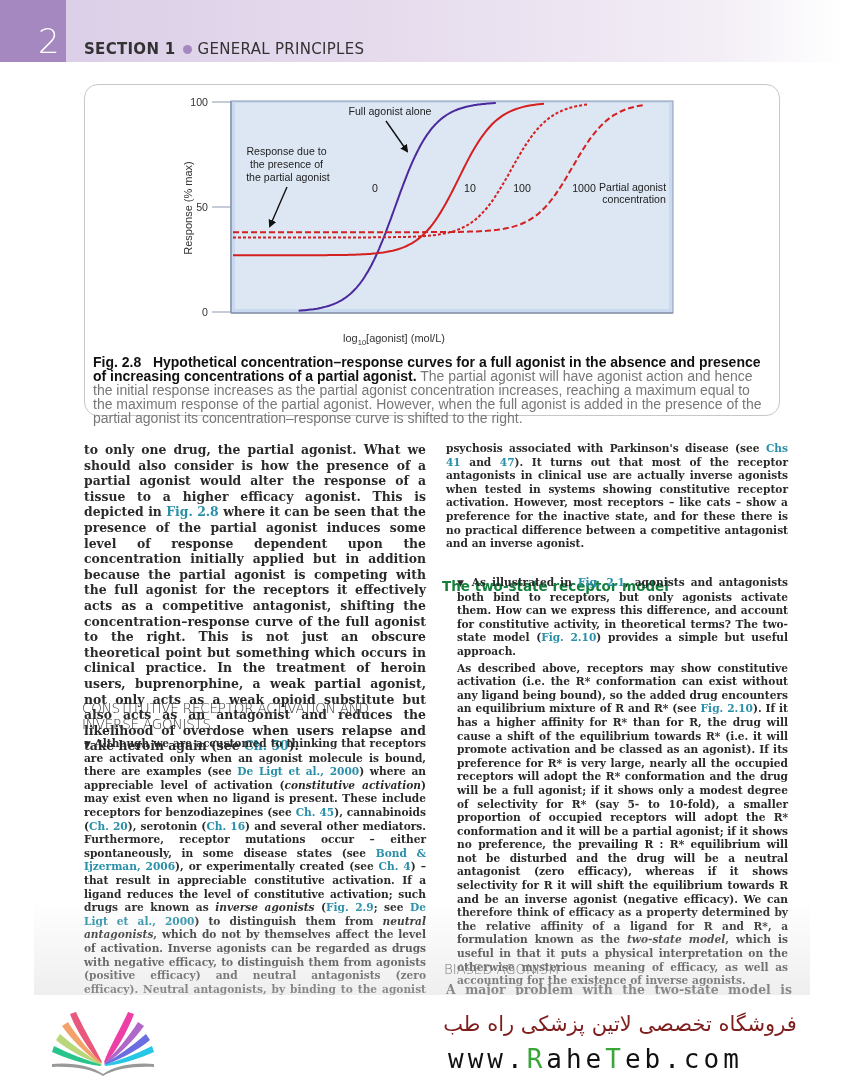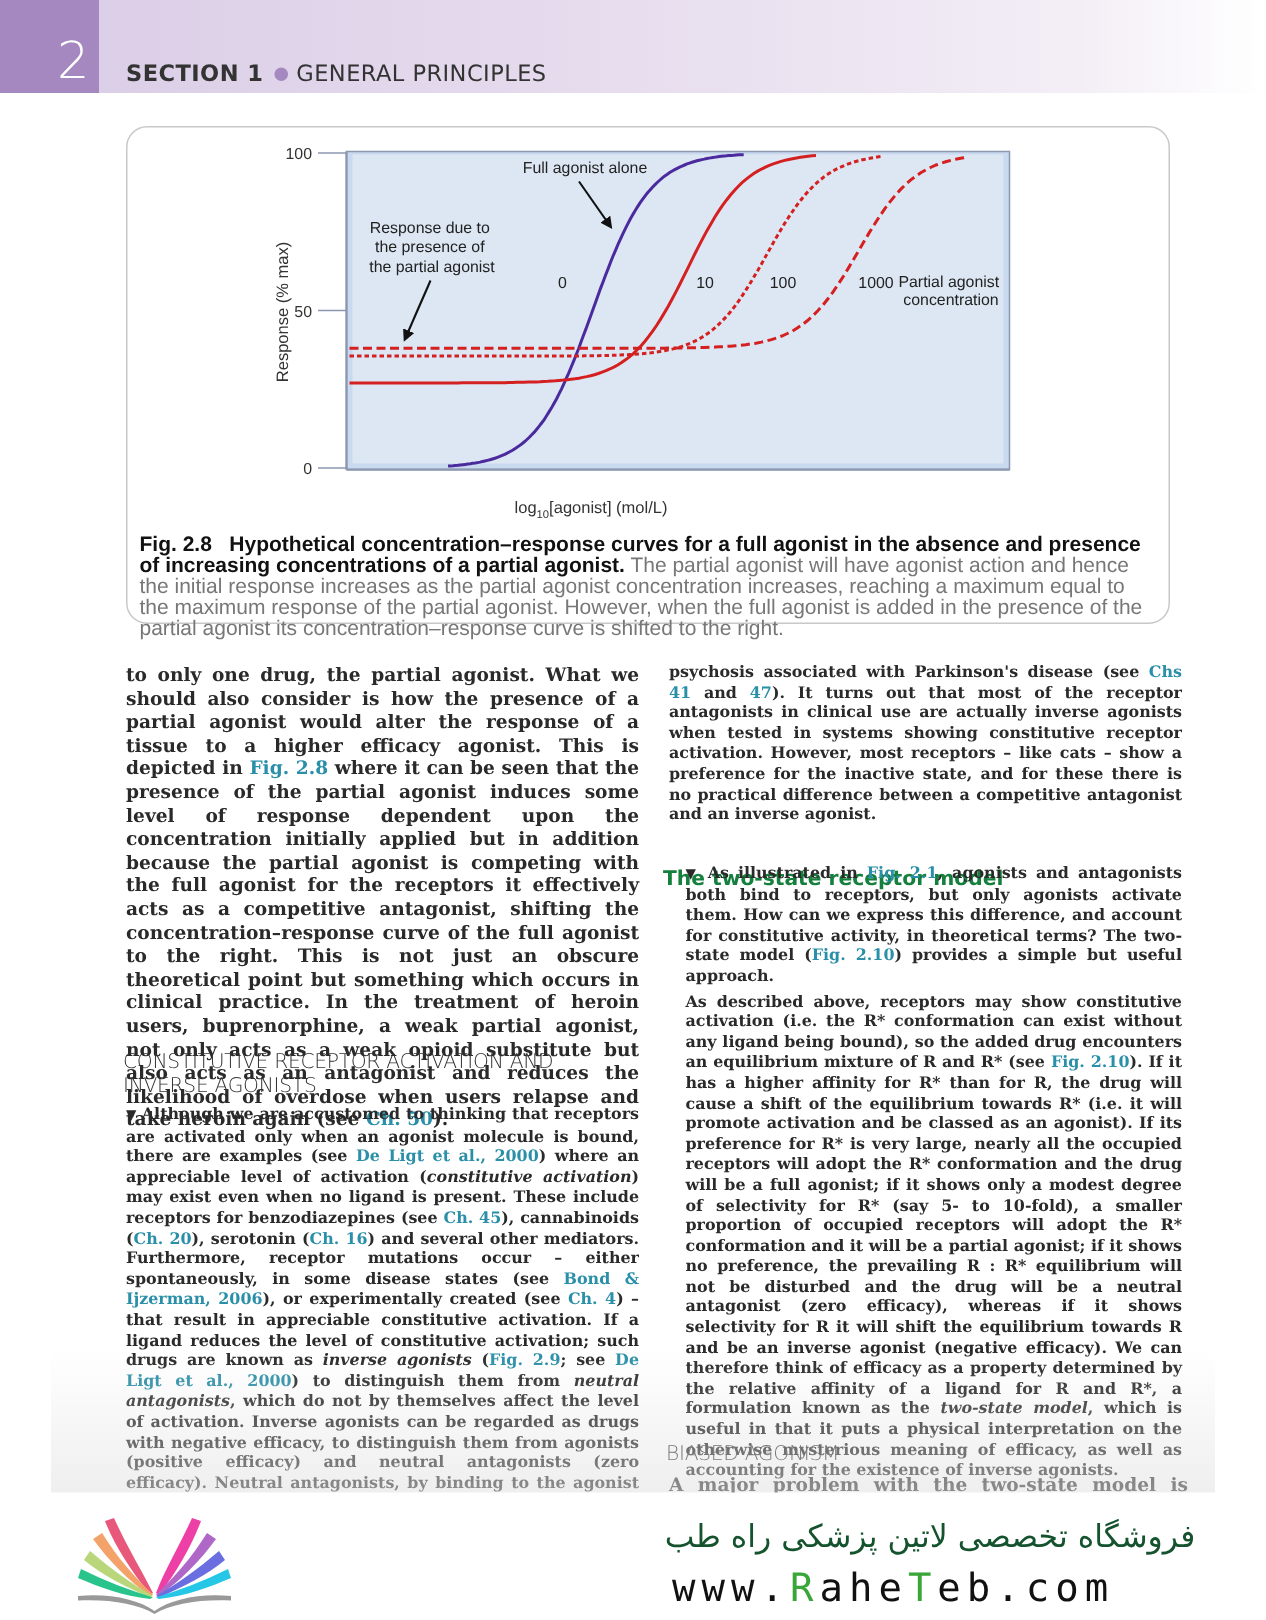--- a/index.html
+++ b/index.html
@@ -30,21 +30,21 @@
   .h-sub { position: absolute; left: 442px; top: 578px; font-family: "DejaVu Sans", sans-serif; font-weight: bold; font-size: 13.5px; color: #15803d; }
   .col-right-mid { left: 455px; top: 574px; width: 335px; }
   .col-right-mid p + p { margin-top: 3px; }
   .h-biased { left: 444px; top: 961px; }
   .col-right-bottom { left: 444px; top: 980px; width: 350px; font-size: 12.4px; line-height: 15.6px; }
   .tri { font-size: 9px; }
   .fade { position: absolute; left: 34px; top: 900px; width: 776px; height: 96px; background: linear-gradient(180deg, rgba(255,255,255,0) 0%, rgba(225,225,225,0.55) 100%); pointer-events: none; }
   .clip-bottom { position: absolute; left: 0; top: 995px; width: 844px; height: 85px; background: #ffffff; }
 
   .logo { position: absolute; left: 48px; top: 1008px; }
-  .brand-fa { position: absolute; left: 440px; top: 1012px; width: 360px; text-align: center; font-family: "DejaVu Sans", sans-serif; font-size: 21px; color: #14532d; direction: rtl; }
+  .brand-fa { position: absolute; left: 440px; top: 1012px; width: 360px; text-align: center; font-family: "DejaVu Sans", sans-serif; font-size: 21px; color: #7f1d1d; direction: rtl; }
   .brand-url { position: absolute; left: 448px; top: 1044px; font-family: "DejaVu Sans Mono", monospace; font-size: 26px; letter-spacing: 4px; color: #111; text-align: right; }
   .brand-url .g { color: #3aa63a; }
 </style>
 </head>
 <body>
 
 <div class="header">
   <div class="page-num-box">
     <span class="page-num">2</span>
   </div>

